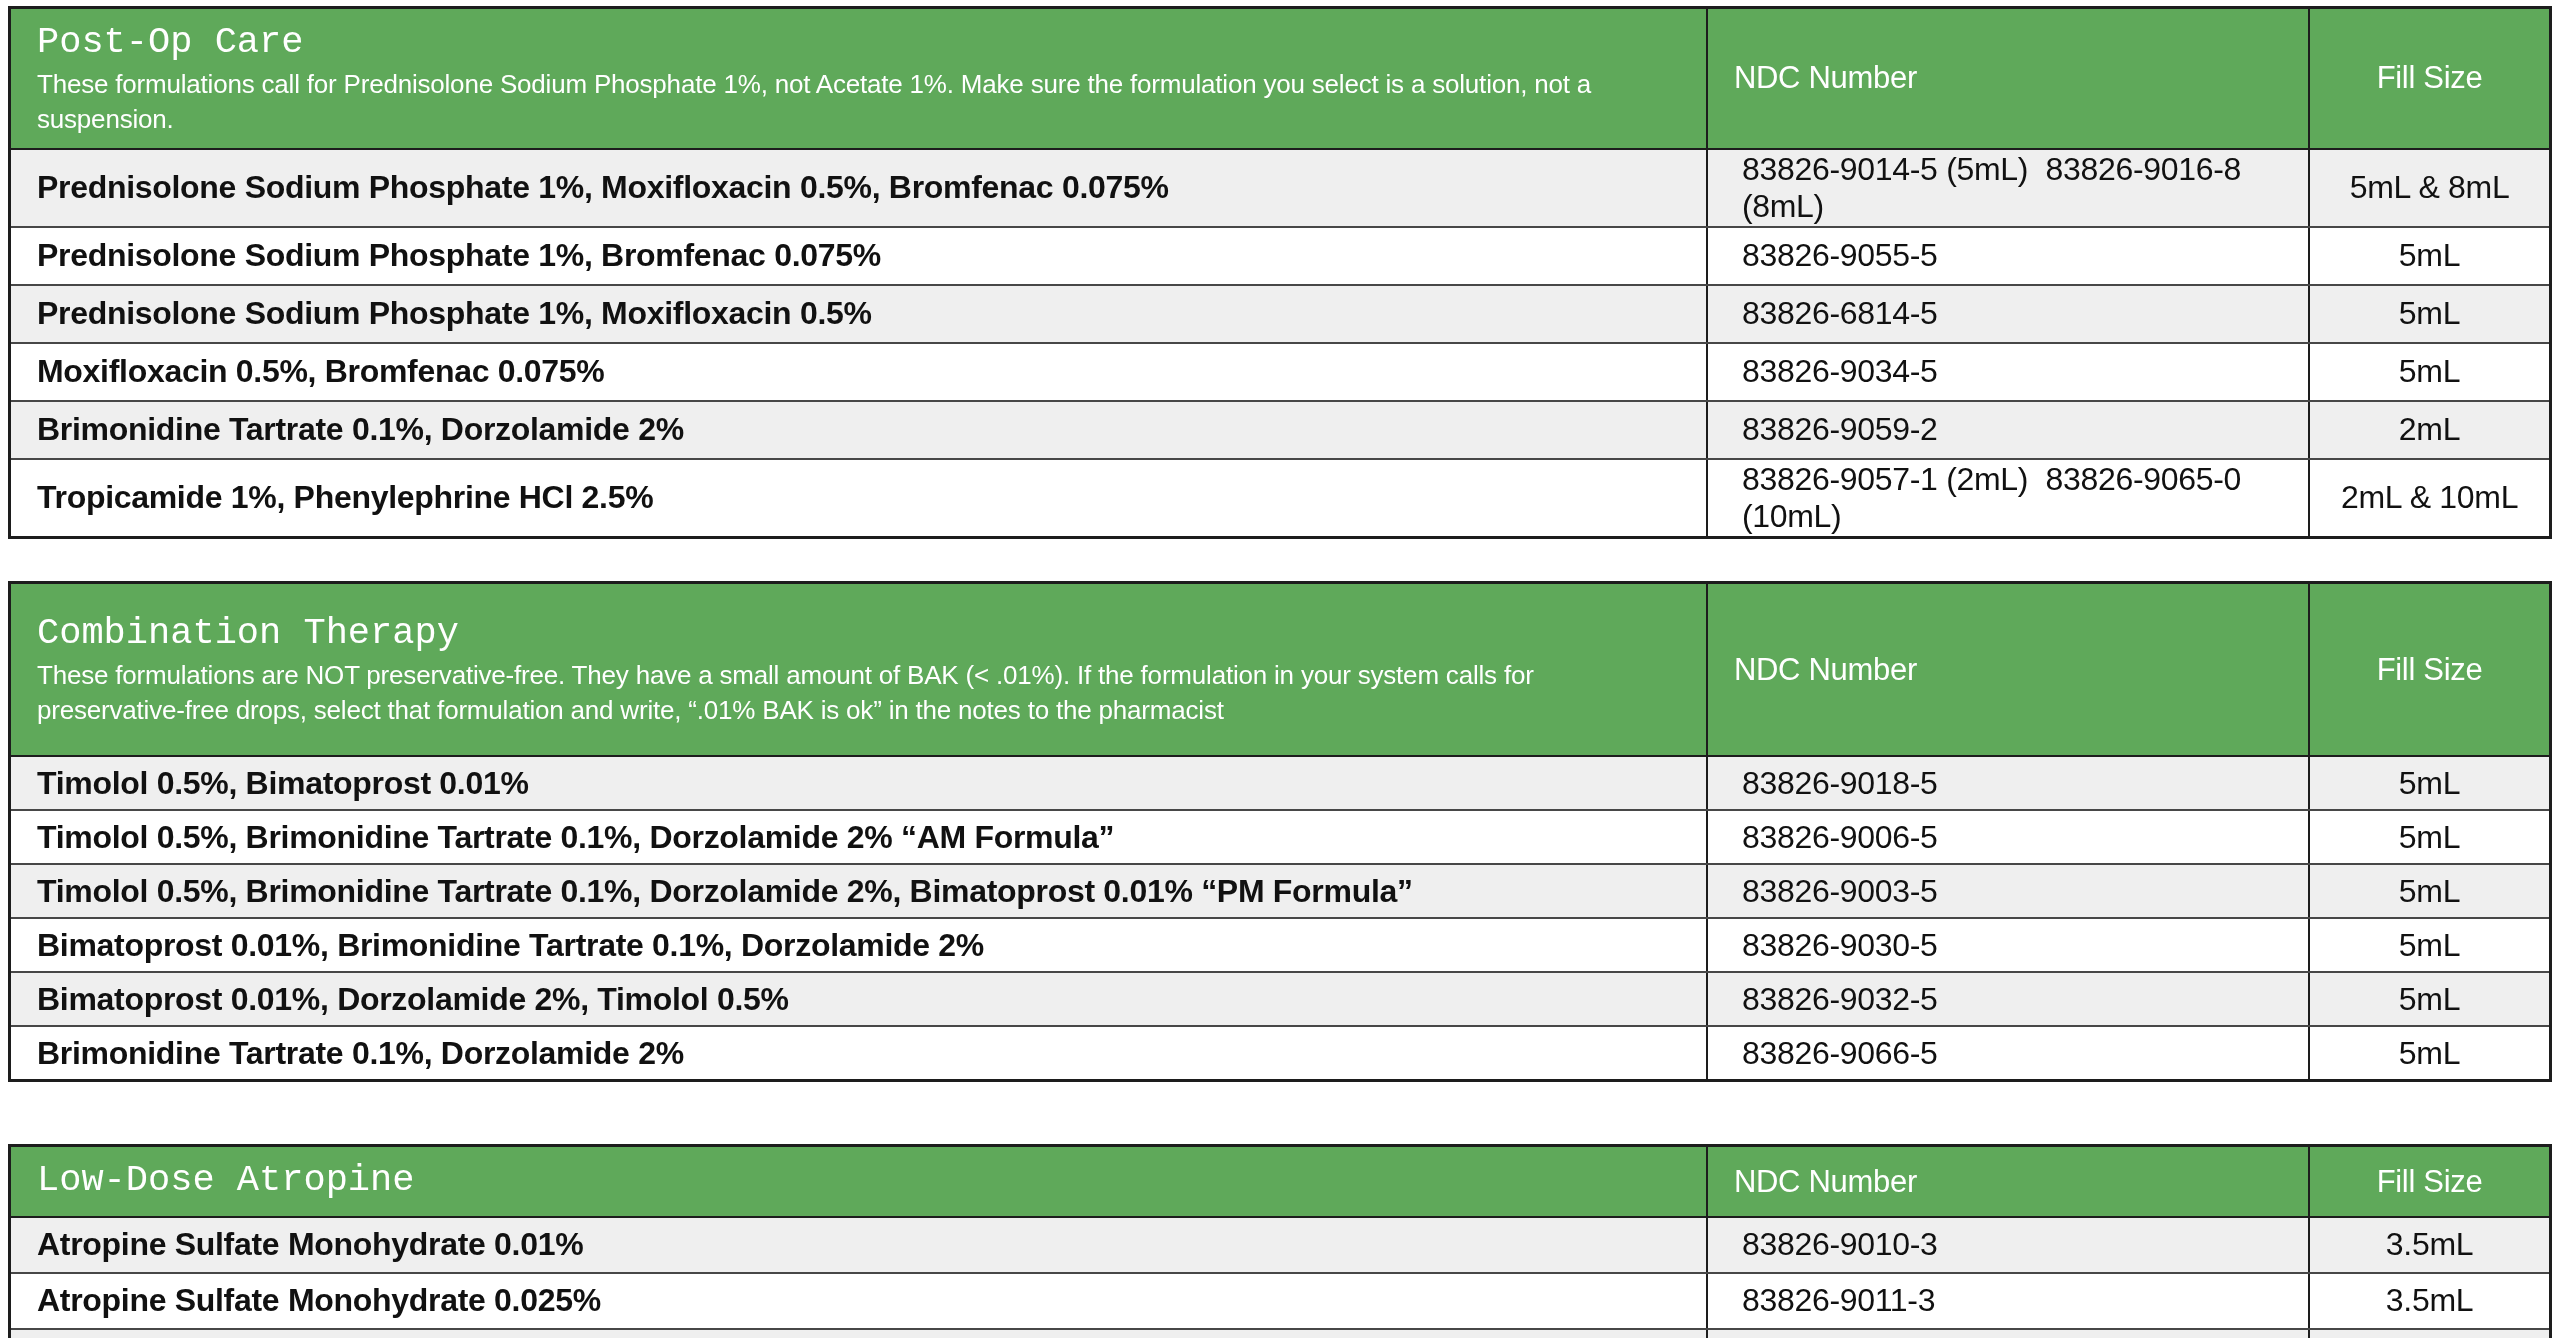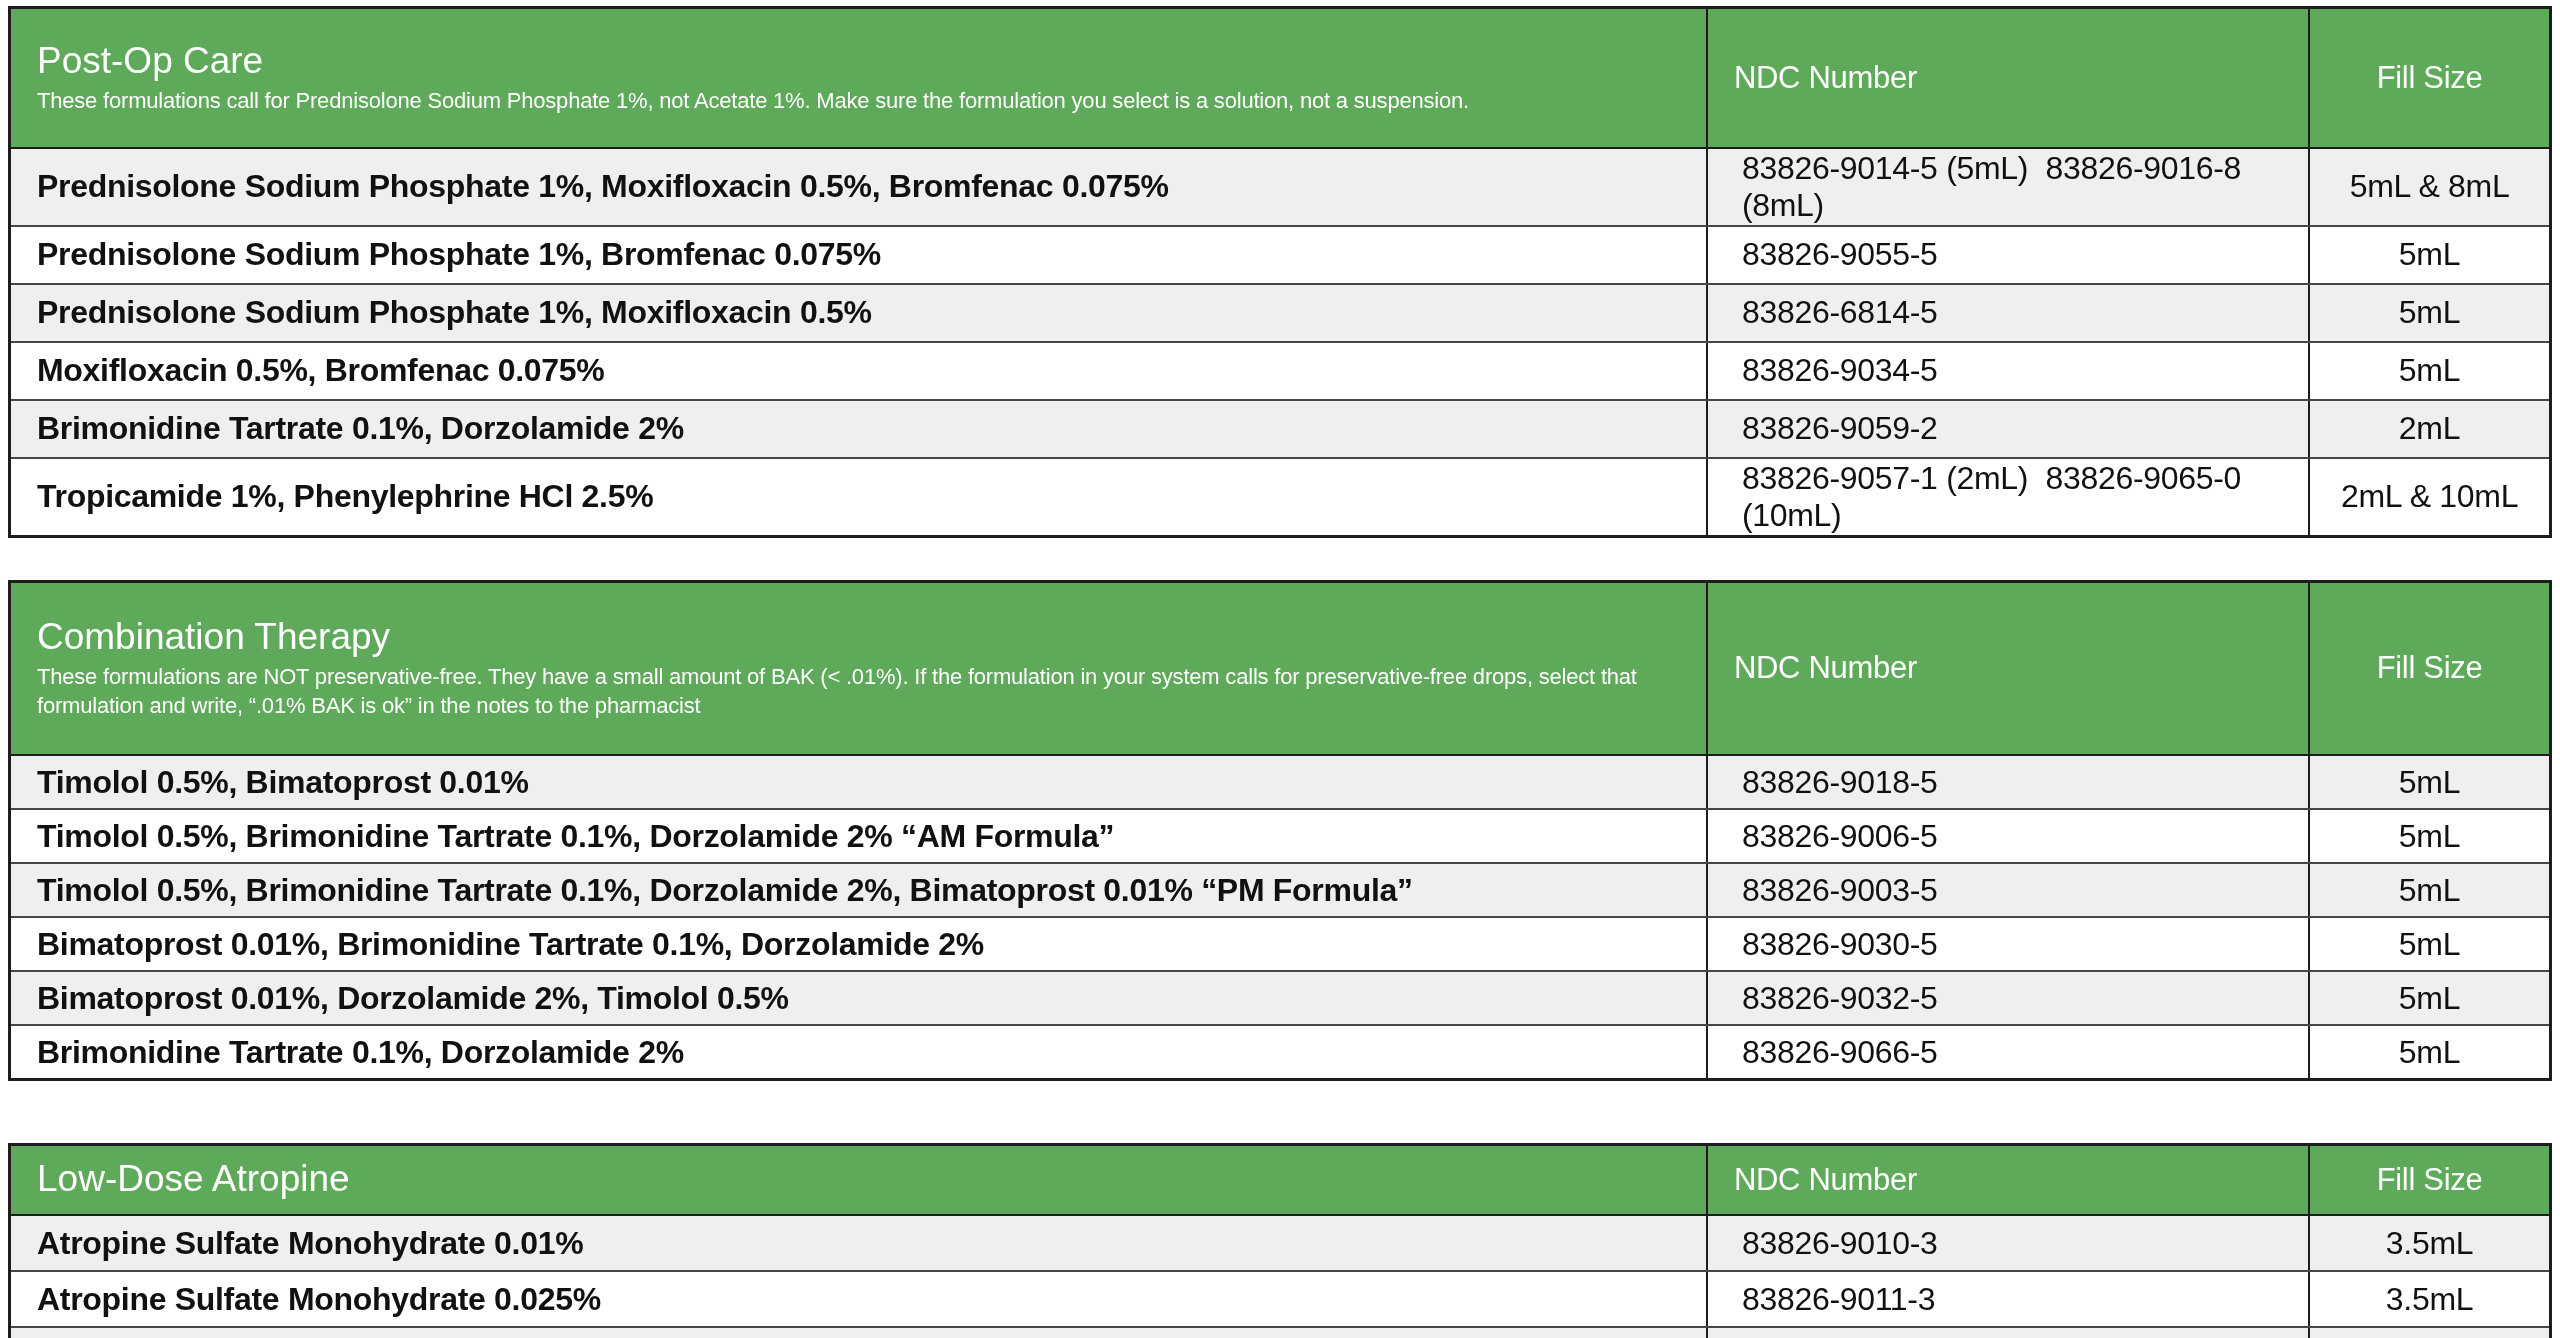--- a/index.html
+++ b/index.html
@@ -43,23 +43,24 @@
   .t3 .head-row { height: 62px; }
 
   th.head-main {
     text-align: left;
     padding: 10px 26px 12px 26px;
   }
   .head-title {
     font-size: 37px;
     line-height: 1.25;
     letter-spacing: 0px;
+    font-family: Liberation Mono, monospace;
   }
   .head-sub {
-    font-size: 22px;
+    font-size: 26px;
     line-height: 1.32;
     margin-top: 2px;
     letter-spacing: -0.2px;
   }
   .head-sub:empty { display: none; }
   th.head-ndc {
     text-align: left;
     padding-left: 26px;
     font-size: 31px;
   }

